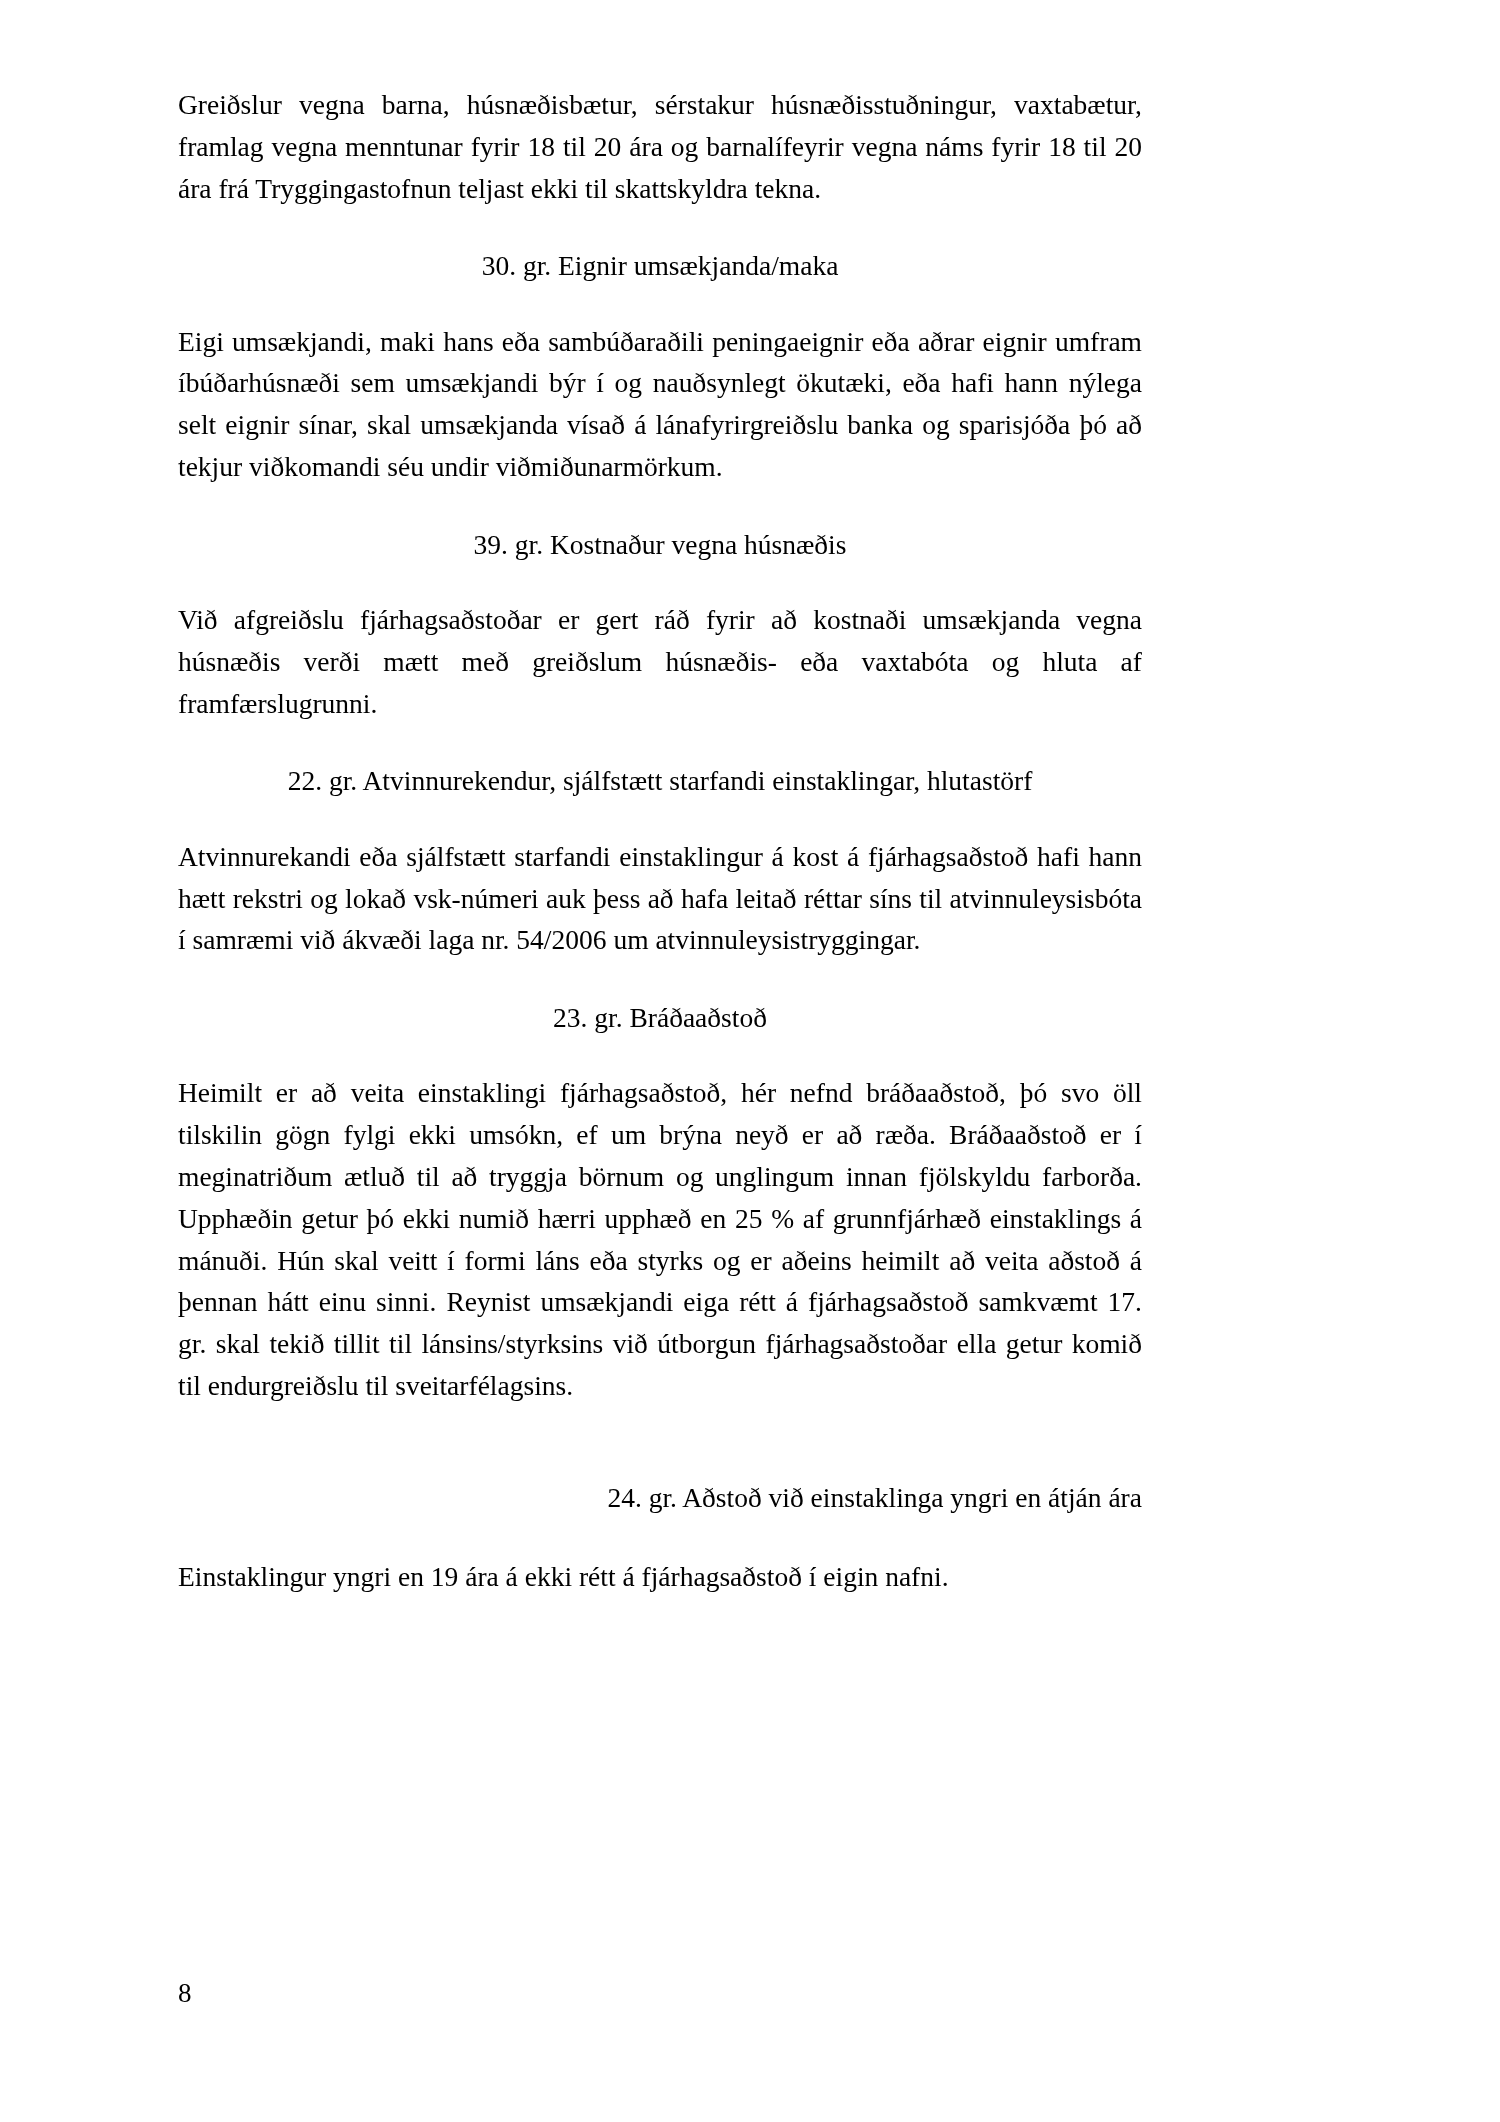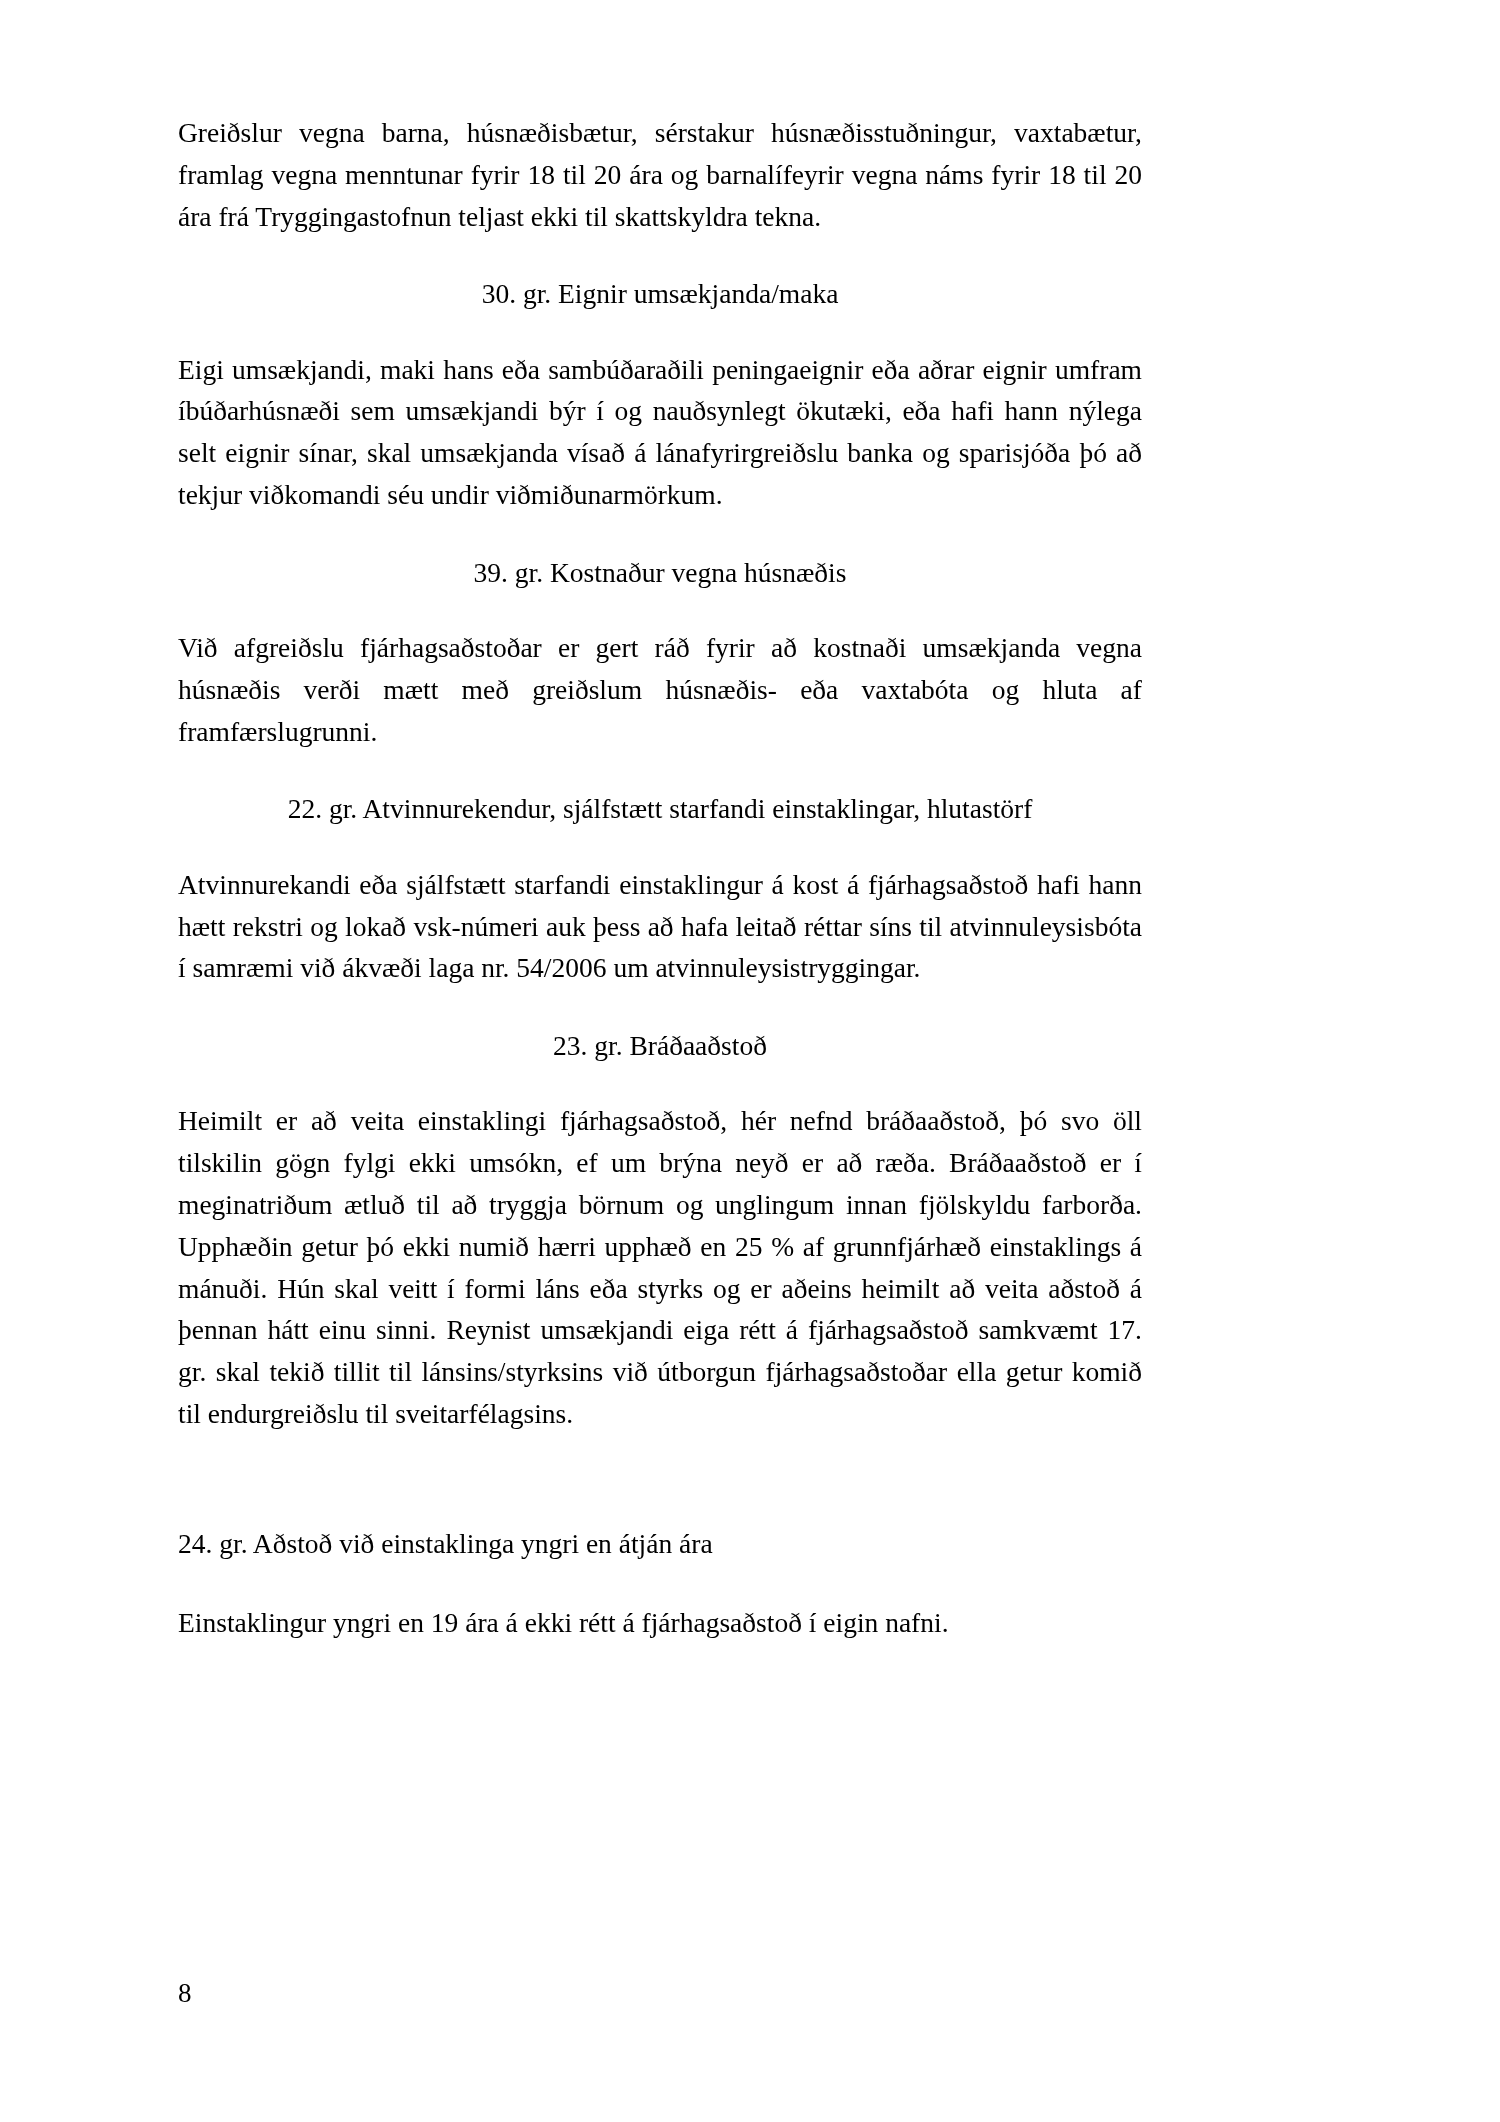--- a/index.html
+++ b/index.html
@@ -11,21 +11,21 @@
     width: 1500px;
     min-height: 2122px;
     font-family: "Liberation Serif", "DejaVu Serif", serif;
     color: #000000;
     position: relative;
   }
   .page {
     width: 1320px;
     min-height: 2122px;
     box-sizing: border-box;
-    padding: 112px 178px 0 178px;
+    padding: 84px 178px 0 178px;
     position: relative;
   }
   .body-text {
     font-size: 27.5px;
     line-height: 1.52;
     text-align: justify;
     text-justify: inter-word;
     margin: 0 0 26px 0;
     hyphens: none;
   }
@@ -42,22 +42,22 @@
   .chapter-heading {
     font-size: 27.5px;
     line-height: 1.5;
     text-align: center;
     font-weight: bold;
     margin: 96px 0 0 0;
   }
   .article-heading-spaced {
     font-size: 27.5px;
     line-height: 1.5;
-    text-align: left;
-    margin: 88px 0 38px 0;
+    text-align: right;
+    margin: 70px 0 38px 0;
   }
   .page-number {
     position: absolute;
     left: 178px;
     top: 1980px;
     font-size: 27px;
     line-height: 1;
   }
 </style>
 </head>

